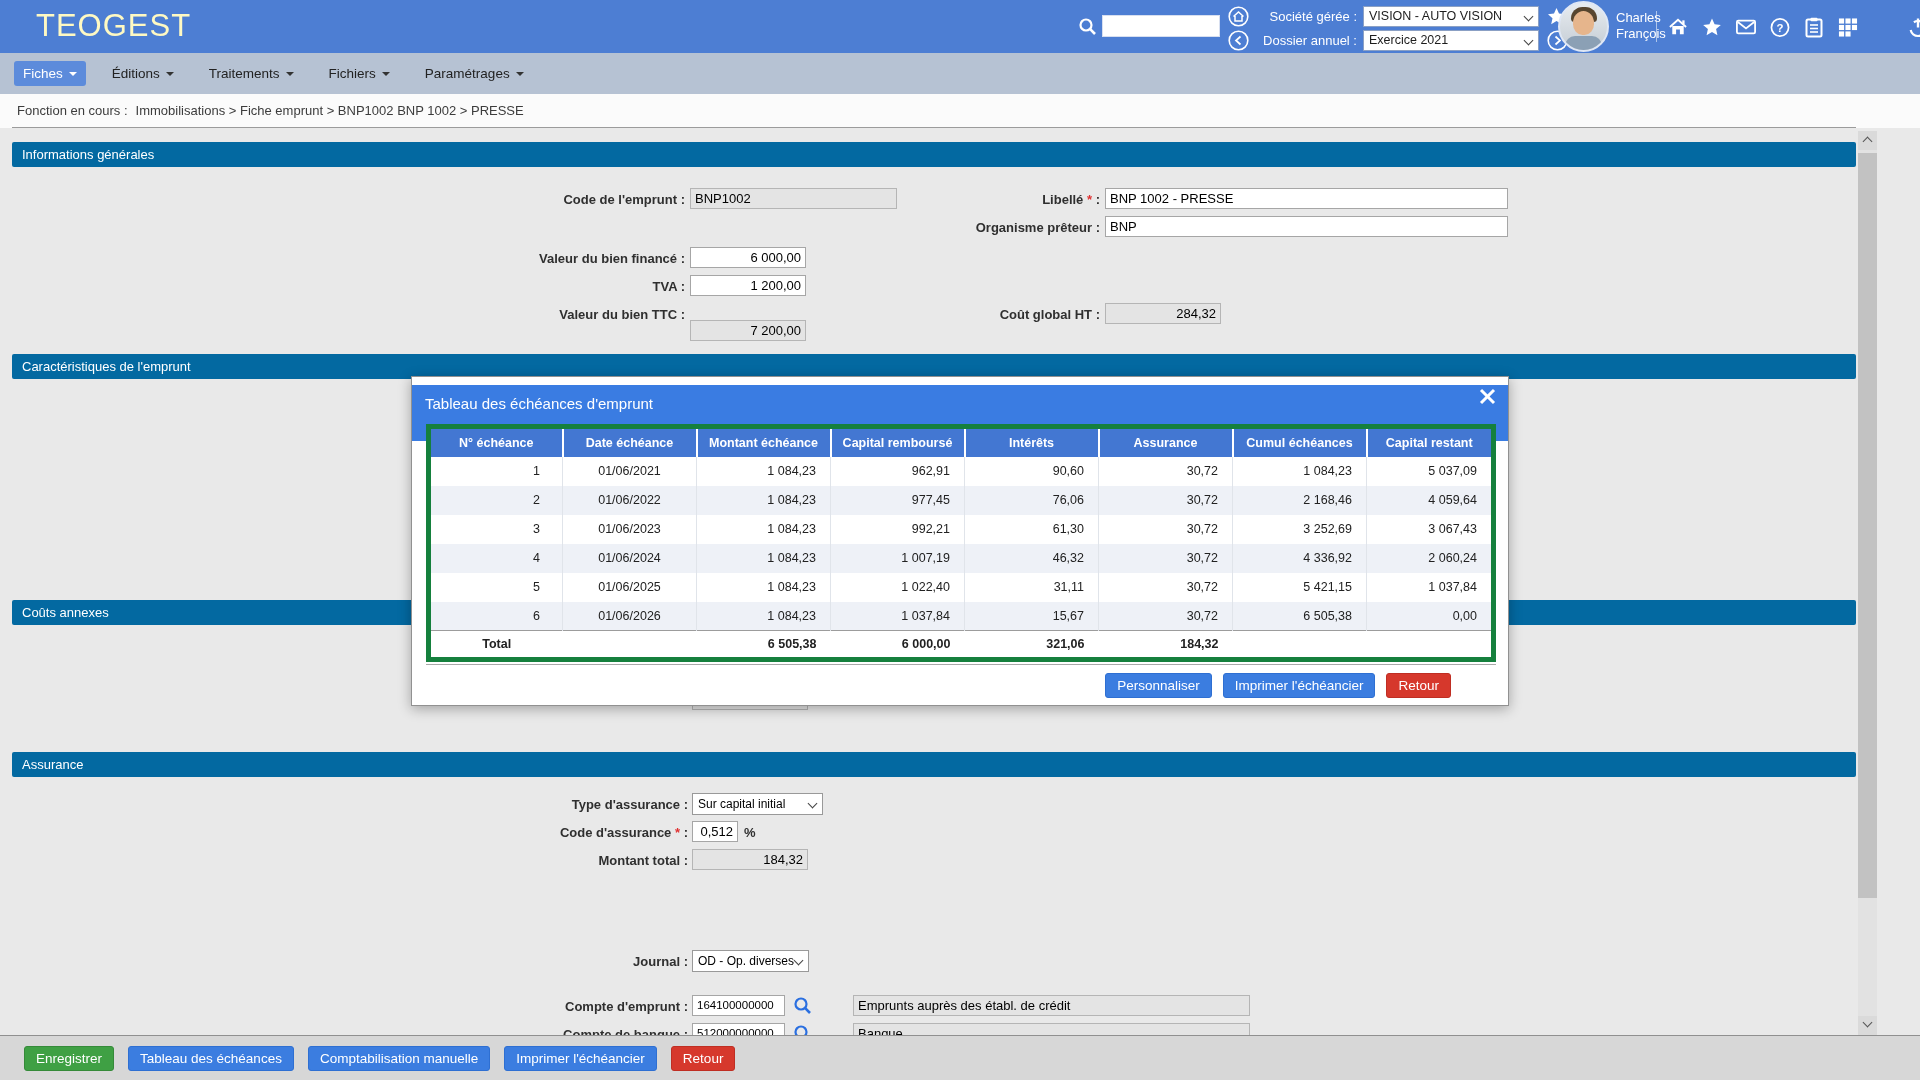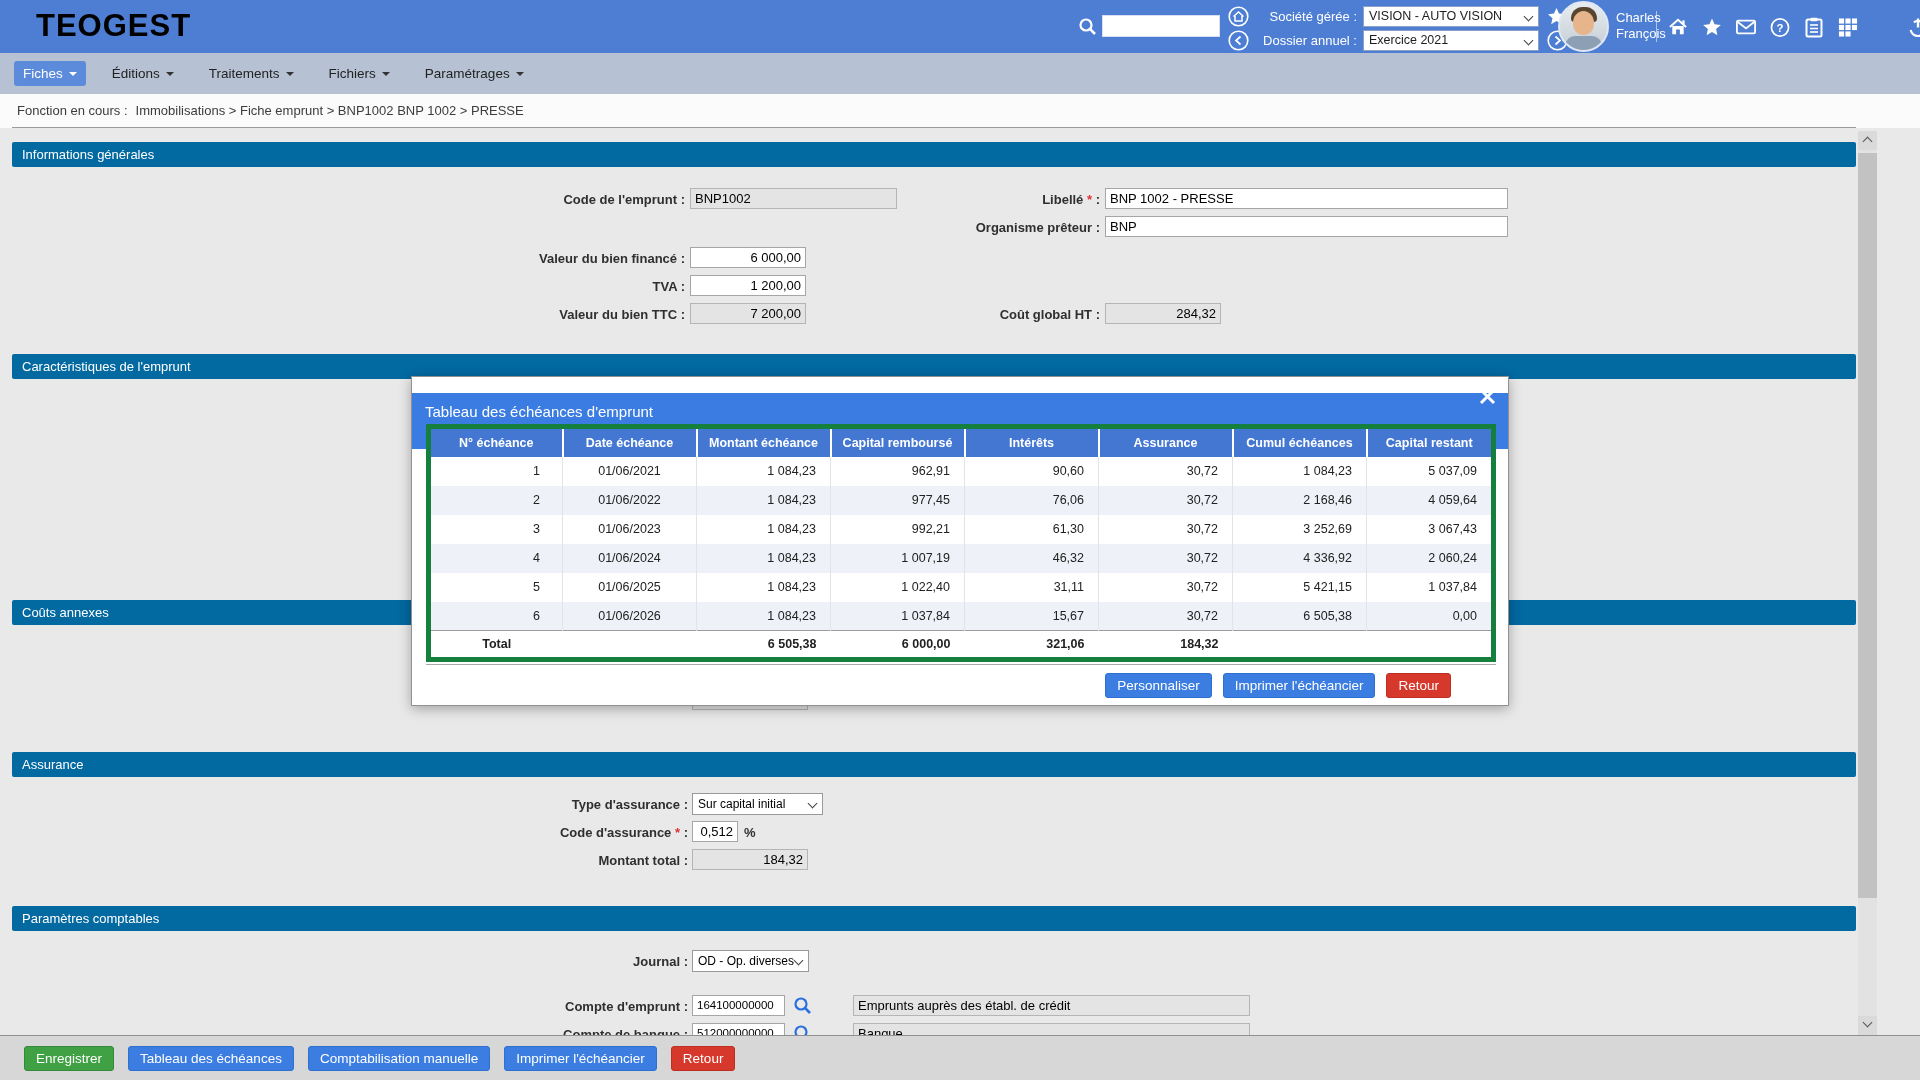--- a/index.html
+++ b/index.html
@@ -1,21 +1,21 @@
 <!DOCTYPE html>
 <html><head>
 <meta charset="utf-8">
 <style>
   * { margin:0; padding:0; box-sizing:border-box; }
   html,body { width:1920px; height:1080px; overflow:hidden; font-family:"Liberation Sans","DejaVu Sans",sans-serif; }
   #app { position:relative; width:1920px; height:1080px; background:#e9e9e9; }
 
   
   .header { position:absolute; left:0; top:0; width:1920px; height:53px; background:#4d7ed3; z-index:40; }
-  .logo { position:absolute; left:36px; top:8px; color:#000000; font-size:31px; font-weight:700; letter-spacing:1px; }
+  .logo { position:absolute; left:36px; top:8px; color:#fef9c3; font-size:31px; font-weight:400; letter-spacing:1px; }
   .search-wrap { position:absolute; left:1078px; top:15px; display:flex; align-items:center; }
   .search-input { width:118px; height:22px; margin-left:5px; border:1px solid #d7dff0; background:#fff; font-size:13px; padding:0 4px; }
   .ctx { position:absolute; left:1228px; top:5px; color:#fff; font-size:13px; }
   .ctx-row { display:flex; align-items:center; height:22px; margin-bottom:2px; }
   .ctx-label { width:102px; text-align:right; margin:0 6px; white-space:nowrap; }
   .hsel { width:176px; height:21px; background:#fff; border:1px solid #8ba0c4; color:#1c1c1c; font-size:12.5px; display:flex; align-items:center; padding:0 18px 0 5px; position:relative; white-space:nowrap; overflow:hidden; }
   .chev { position:absolute; right:6px; top:6px; width:7px; height:7px; border-right:1.5px solid #444; border-bottom:1.5px solid #444; transform:rotate(45deg); }
   .trail-ic { margin-left:8px; display:flex; align-items:center; }
   .avatar { position:absolute; left:1558px; top:1px; width:51px; height:51px; border-radius:50%; border:2px solid #dfe7f5; background:linear-gradient(#e8ecf0,#c4ccd4); overflow:hidden; }
   .av-hair { position:absolute; left:11px; top:4px; width:26px; height:15px; background:#57452f; border-radius:13px 13px 4px 4px; }
@@ -47,21 +47,21 @@
   .lbl { position:absolute; width:300px; font-size:13px; font-weight:bold; color:#2f2f2f; text-align:right; white-space:nowrap; }
   .req { color:#e03131; }
   .inp { position:absolute; height:21px; border:1px solid #a6a6a6; background:#fff; font-size:13px; line-height:19px; padding:0 4px; overflow:hidden; white-space:nowrap; }
   .inp.ro { background:#e4e4e4; border-color:#b5b5b5; }
   .inp.num { text-align:right; }
   .fsel { position:absolute; height:22px; background:#fff; border:1px solid #999; font-size:12px; display:flex; align-items:center; padding:0 18px 0 5px; white-space:nowrap; }
   .mag { position:absolute; width:19px; height:19px; }
 
   
   .modal { position:absolute; left:411px; top:376px; width:1098px; height:330px; background:#fff; border:1px solid #919191; box-shadow:0 3px 12px rgba(0,0,0,.3); z-index:10; }
-  .modal-title { position:absolute; left:0; top:16px; width:100%; height:56px; background:#3a7ce2; color:#fff; font-size:15px; line-height:38px; padding-left:13px; }
+  .modal-title { position:absolute; left:0; top:8px; width:100%; height:56px; background:#3a7ce2; color:#fff; font-size:15px; line-height:38px; padding-left:13px; }
   .modal-close { position:absolute; right:12px; top:11px; width:17px; height:17px; }
   .sched { position:absolute; left:14px; top:47px; width:1070px; border-collapse:collapse; border:5px solid #15803d; font-size:12.5px; }
   .sched th { background:#4377d2; color:#fff; height:30px; font-weight:bold; text-align:center; border-left:2px solid #fff; font-size:12.5px; }
   .sched th:first-child { border-left:none; }
   .sched td { height:29px; color:#222; border-left:1px solid #e0e4ea; }
   .sched td:first-child { border-left:none; }
   .sched tbody tr:nth-child(even) { background:#eef1f7; }
   .c-no { text-align:right; padding-right:22px; }
   .c-date { text-align:center; }
   .c-num { text-align:right; padding-right:14px; }
@@ -242,41 +242,40 @@
   <div class="crumbstrip"></div>
   <div class="crumb">
     <span>Fonction en cours :</span><span>Immobilisations &gt; Fiche emprunt &gt; BNP1002 BNP 1002 &gt; PRESSE</span>
   </div>
   <div class="crumb-line"></div>
 
   <div class="section-bar" style="top:142px">Informations générales</div>
   <div class="section-bar" style="top:354px">Caractéristiques de l'emprunt</div>
   <div class="section-bar" style="top:600px">Coûts annexes</div>
   <div class="section-bar" style="top:752px">Assurance</div>
-  <div class="section-bar" style="top:906px">Paramètres comptables</div>
 
   <div class="lbl" style="left:385px;top:192px">Code de l'emprunt :</div>
   <div class="inp ro" style="left:690px;top:188px;width:207px">BNP1002</div>
 
   <div class="lbl" style="left:800px;top:192px">
     <span>Libellé</span> <span class="req">*</span> <span>:</span>
   </div>
   <div class="inp" style="left:1105px;top:188px;width:403px">BNP 1002 - PRESSE</div>
 
   <div class="lbl" style="left:800px;top:220px">Organisme prêteur :</div>
   <div class="inp" style="left:1105px;top:216px;width:403px">BNP</div>
 
   <div class="lbl" style="left:385px;top:251px">Valeur du bien financé :</div>
   <div class="inp num" style="left:690px;top:247px;width:116px">6 000,00</div>
 
   <div class="lbl" style="left:385px;top:279px">TVA :</div>
   <div class="inp num" style="left:690px;top:275px;width:116px">1 200,00</div>
 
   <div class="lbl" style="left:385px;top:307px">Valeur du bien TTC :</div>
-  <div class="inp ro num" style="left:690px;top:303px;width:116px">7 200,00</div>
+  <div class="inp ro num" style="left:690px;top:320px;width:116px">7 200,00</div>
 
   <div class="lbl" style="left:800px;top:307px">Coût global HT :</div>
   <div class="inp ro num" style="left:1105px;top:303px;width:116px">284,32</div>
 
   <div class="inp ro" style="left:692px;top:689px;width:116px;z-index:1"></div>
 
   <div class="lbl" style="left:388px;top:797px">Type d'assurance :</div>
   <div class="fsel" style="left:692px;top:793px;width:131px">
     <span>Sur capital initial</span>
       <span class="chev"></span>

